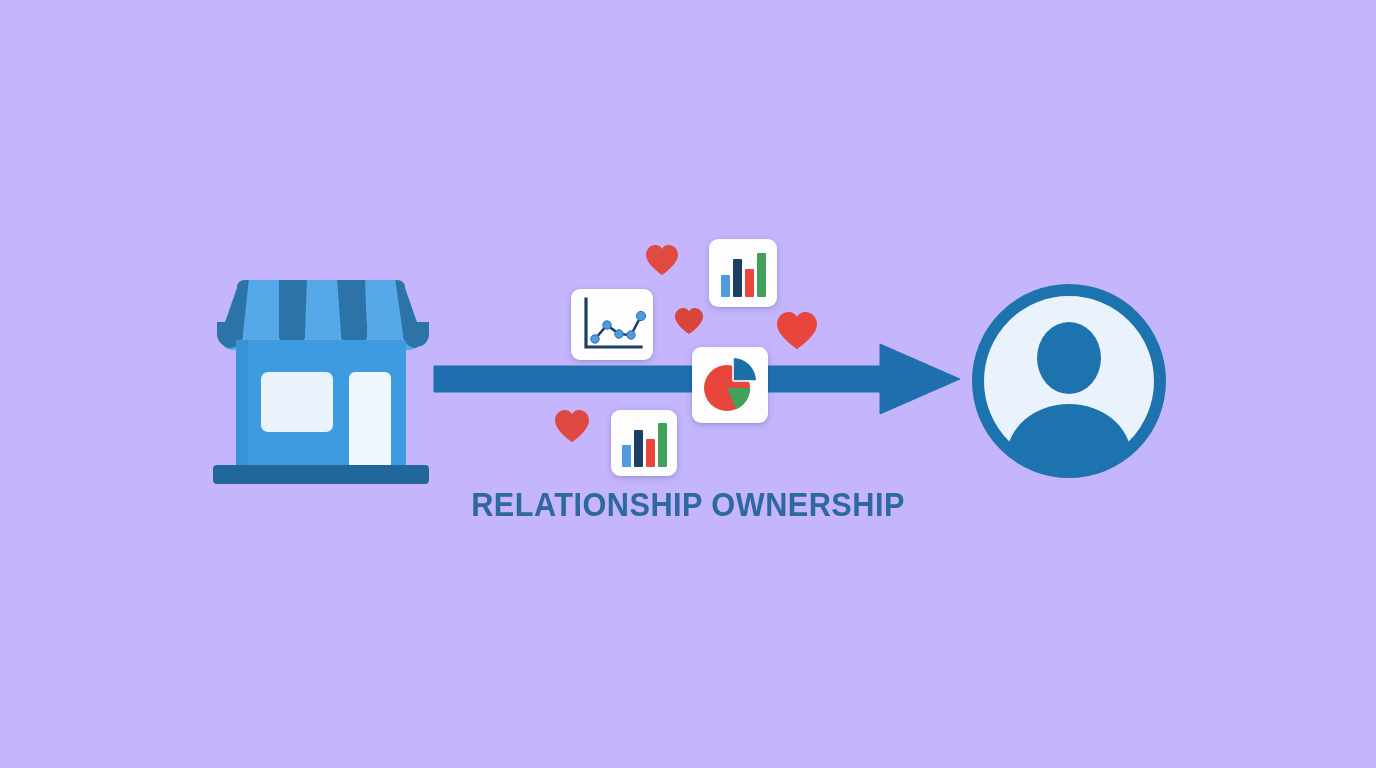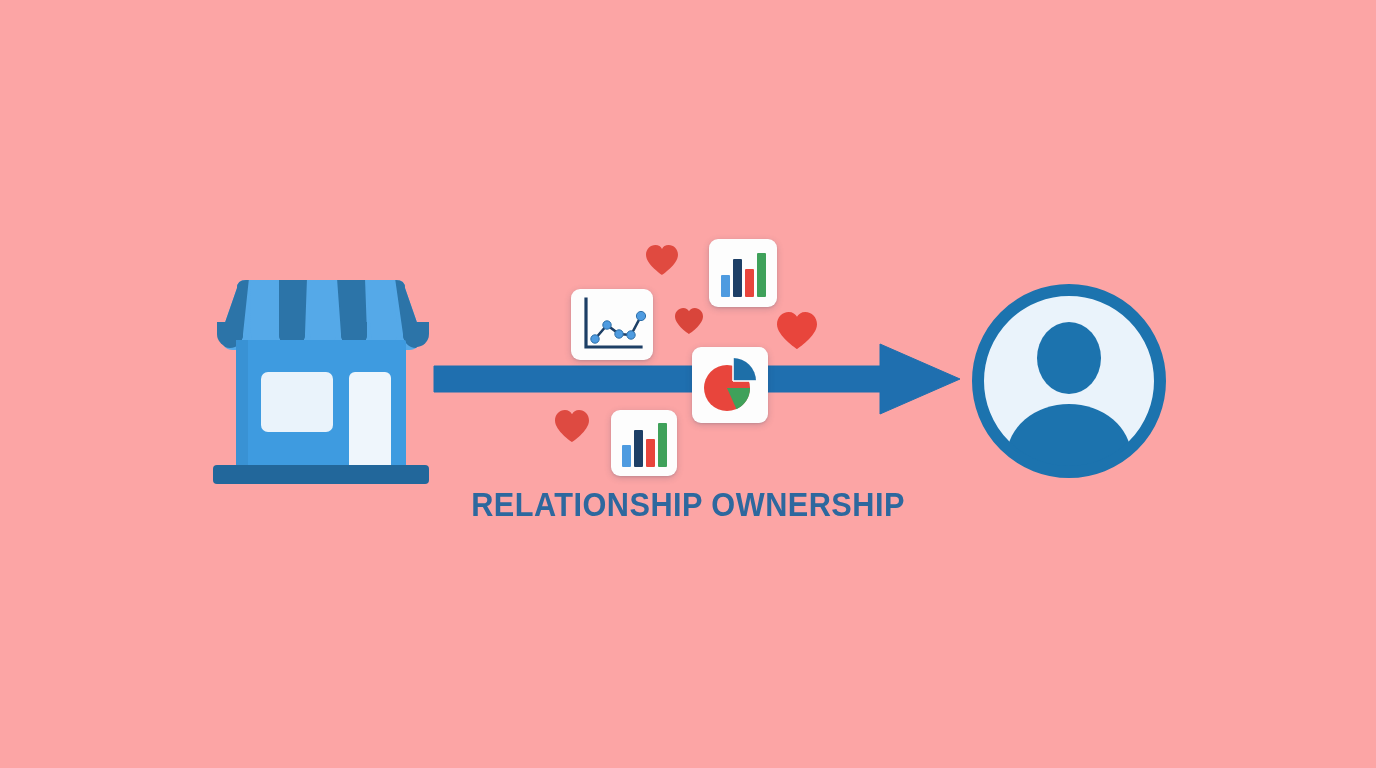--- a/index.html
+++ b/index.html
@@ -11,21 +11,21 @@
     width: 1376px;
     height: 768px;
     background: #ffffff;
     font-family: "Liberation Sans", sans-serif;
     overflow: hidden;
   }
   #stage {
     position: relative;
     width: 1376px;
     height: 768px;
-    background: #fca5a5;
+    background: #c4b5fd;
     overflow: hidden;
   }
 
   
   #storefront {
     position: absolute;
     left: 205px;
     top: 278px;
     width: 232px;
     height: 210px;

